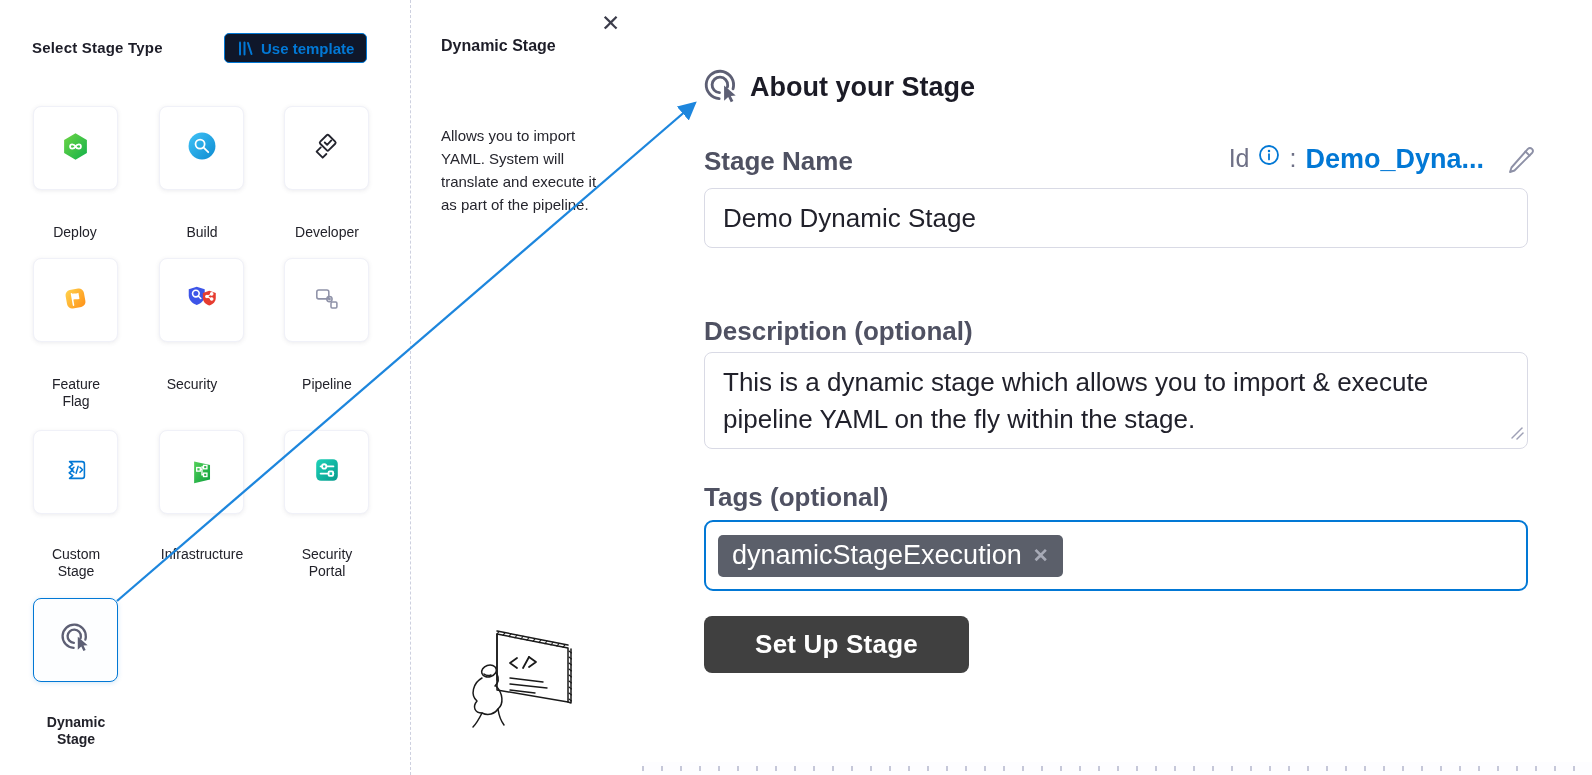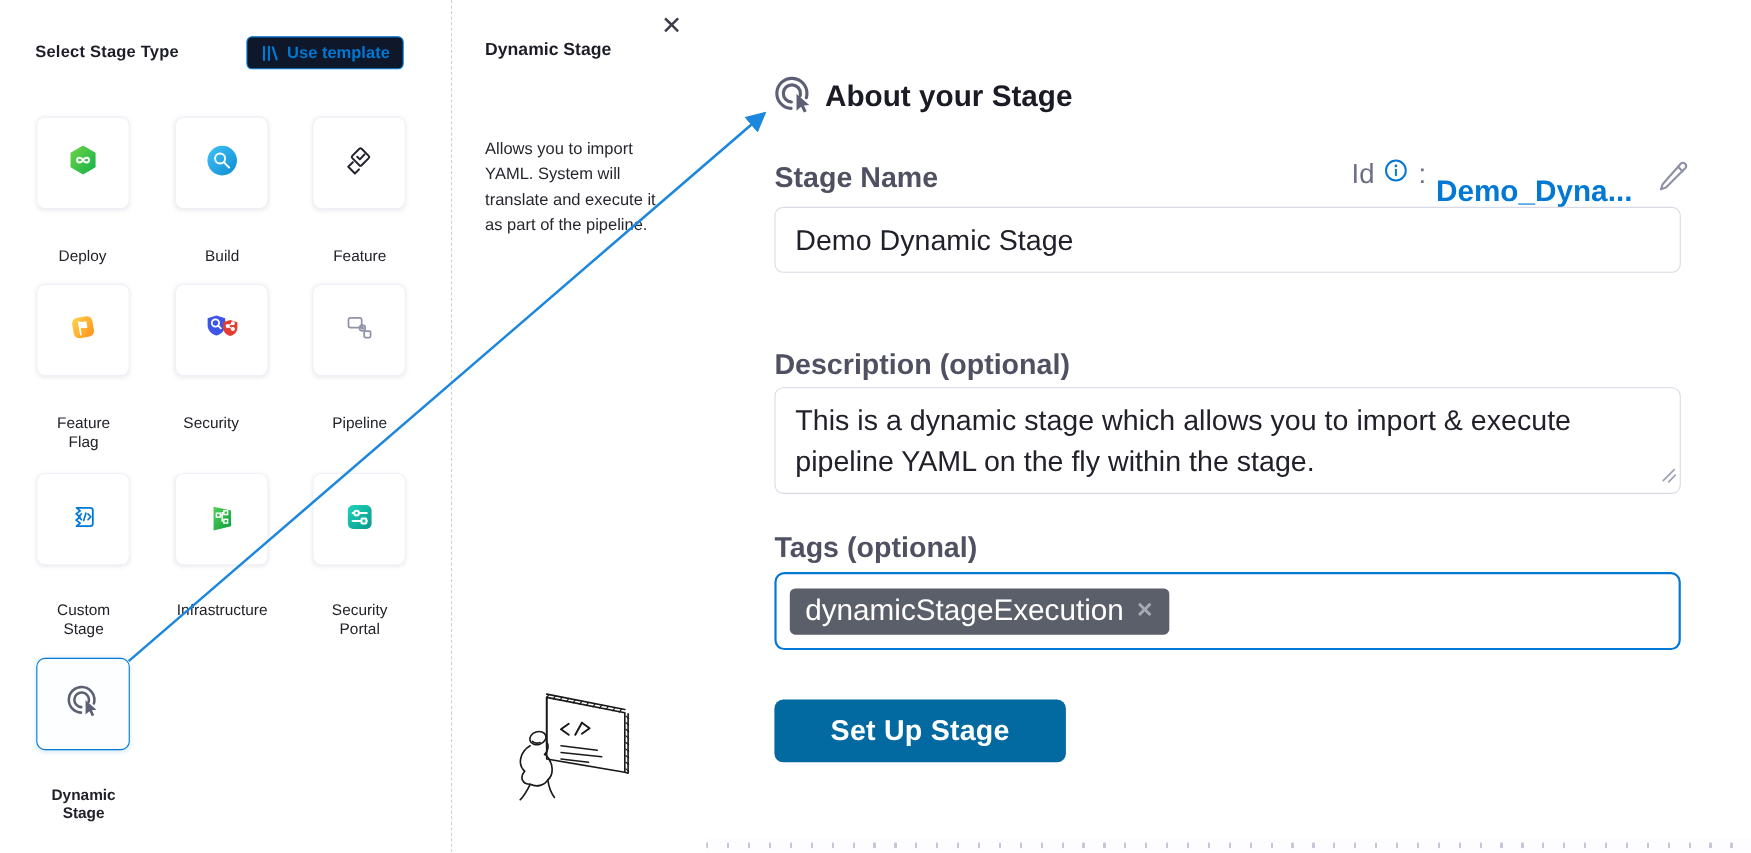--- a/index.html
+++ b/index.html
@@ -26,36 +26,36 @@
   .info-title { left:441px; top:37px; font-size:16px; font-weight:700; color:#1d1d28; }
   .info-desc { left:441px; top:84px; width:162px; font-size:15px; line-height:23px; color:#26262e;margin-top:40px; }
 
   
   .about-heading-icon { left:702px; top:67px; }
   .about-heading { left:750px; top:72px; font-size:27px; font-weight:700; color:#1b1b26; }
   .field-label { font-size:26px; font-weight:600; color:#4f5162; }
   .stage-name-label { left:704px; top:146px; }
   .id-row { right:57px; top:144px; height:34px; display:flex; align-items:flex-start; gap:9px; }
   .id-label, .id-colon { font-size:25px; color:#6e7086; }
-  .id-value { font-size:27px; font-weight:600; color:#0278d5; cursor:pointer;margin-top:15px; }
+  .id-value { font-size:27px; font-weight:600; color:#0278d5; cursor:pointer; }
   .edit-pencil { margin-left:12px; cursor:pointer; display:flex; }
   .stage-name-input { left:704px; top:188px; width:824px; height:60px; border:1px solid #d9dae5; border-radius:8px;
     font-size:26px; color:#21212b; padding:17px 18px; font-family:inherit; outline:none; background:#fff; }
   .desc-label { left:704px; top:316px; }
   .desc-wrap { left:704px; top:352px; width:824px; height:97px; }
   .desc-textarea { width:100%; height:100%; border:1px solid #d9dae5; border-radius:8px; resize:none;
     font-size:26px; line-height:37px; color:#21212b; padding:11px 18px; font-family:inherit; outline:none; overflow:hidden; }
   .resize-handle { position:absolute; right:4px; bottom:5px; }
   .tags-label { left:704px; top:482px; }
   .tags-input { left:704px; top:520px; width:824px; height:71px; border:2px solid #0278d5; border-radius:9px;
     background:#fff; display:flex; align-items:center; padding:0 12px; cursor:text;text-align:center; }
   .tag-pill { background:#5b5f6a; color:#fff; font-size:27px; height:42px; border-radius:5px;
     display:flex; align-items:center; gap:11px; padding:0 14px; }
   .tag-remove { color:#a7aab6; font-size:19px; font-weight:700; cursor:pointer; line-height:1; }
-  .setup-btn { left:704px; top:636px; width:265px; height:57px; background:#0369a1; color:#fff; border:none;
+  .setup-btn { left:704px; top:616px; width:265px; height:57px; background:#404040; color:#fff; border:none;
     border-radius:8px; font-size:26px; font-weight:700; letter-spacing:.2px; cursor:pointer; font-family:inherit; }
 
   
   .overlay-svg { left:0; top:0; pointer-events:none; }
   .grid-strip { left:642px; top:762px; width:950px; height:13px; background:#fdfdff; }
   .grid-strip-dashes { margin-top:4px; height:5px;
     background:repeating-linear-gradient(90deg, #c6c8d9 0 2px, transparent 2px 19px); }
 </style>
 </head>
 <body>
@@ -117,21 +117,21 @@
         <span>
       <svg width="32" height="32" viewBox="0 0 40 40">
         <g stroke="#23242e" stroke-width="2.3" fill="none" stroke-linejoin="round" stroke-linecap="round">
           <path d="M12.2 21.8 L7 27 l7.6 7.6 4.6-4.6"></path>
           <rect x="13.4" y="8.4" width="15" height="15" rx="1.8" transform="rotate(45 20.9 15.9)" fill="#fff"></rect>
           <path d="M17.2 15.6 l3 3 5.2-5.6"></path>
         </g>
       </svg></span>
       </div>
   </div>
-  <div class="abs card-label" style="left:277px;top:196px;width:100px">Feature</div>
+  <div class="abs card-label" style="left:277px;top:196px;width:100px">Developer</div>
 
   <div class="abs stage-card" style="left:33px;top:258px">
     <div class="card-box">
         <span>
       <svg width="31" height="31" viewBox="0 0 40 40">
         <defs>
               <linearGradient id="gF" x1="0" y1="0" x2="1" y2="1">
                 <stop offset="0" stop-color="#ffd34d"></stop>
                 <stop offset="1" stop-color="#ff9017"></stop>
               </linearGradient>

